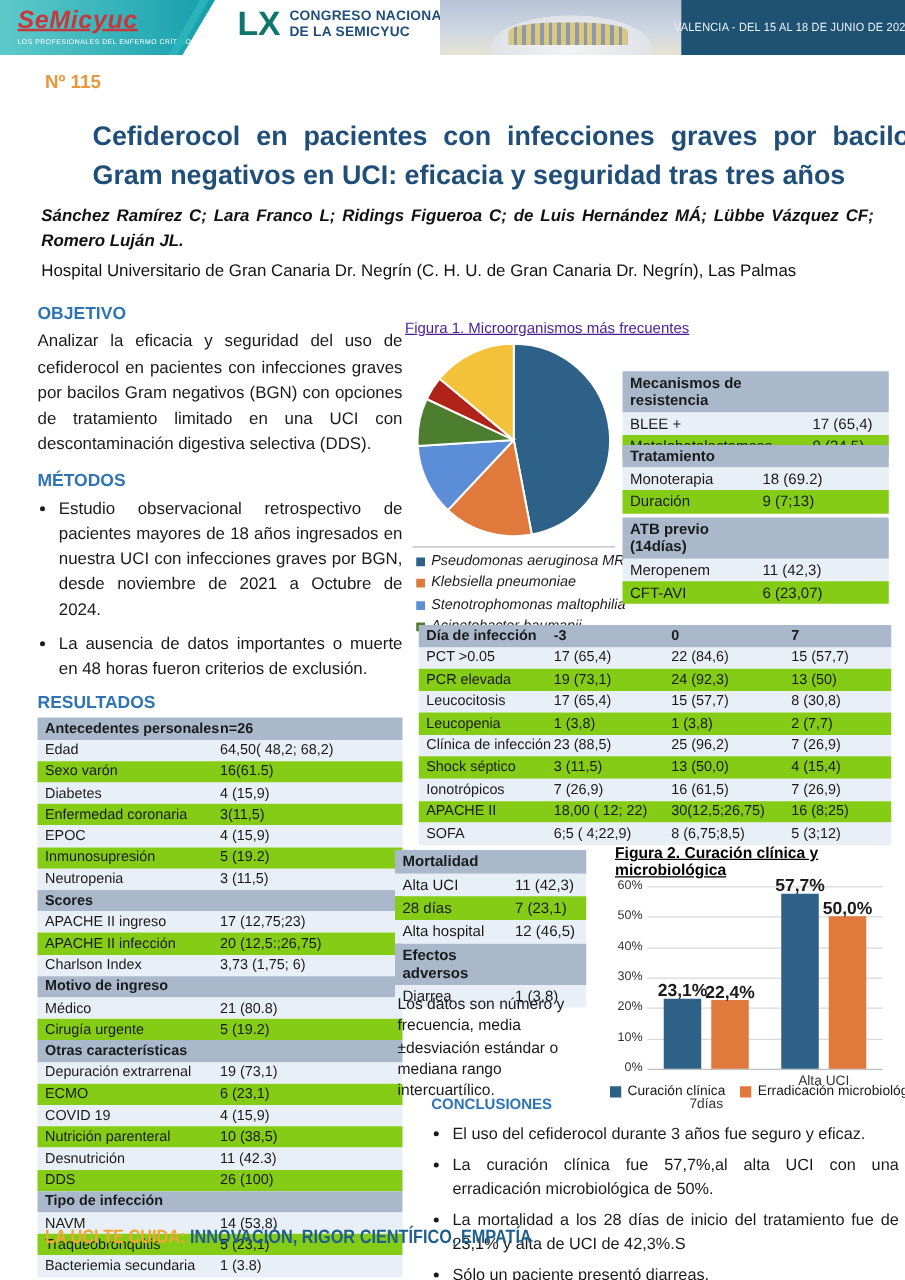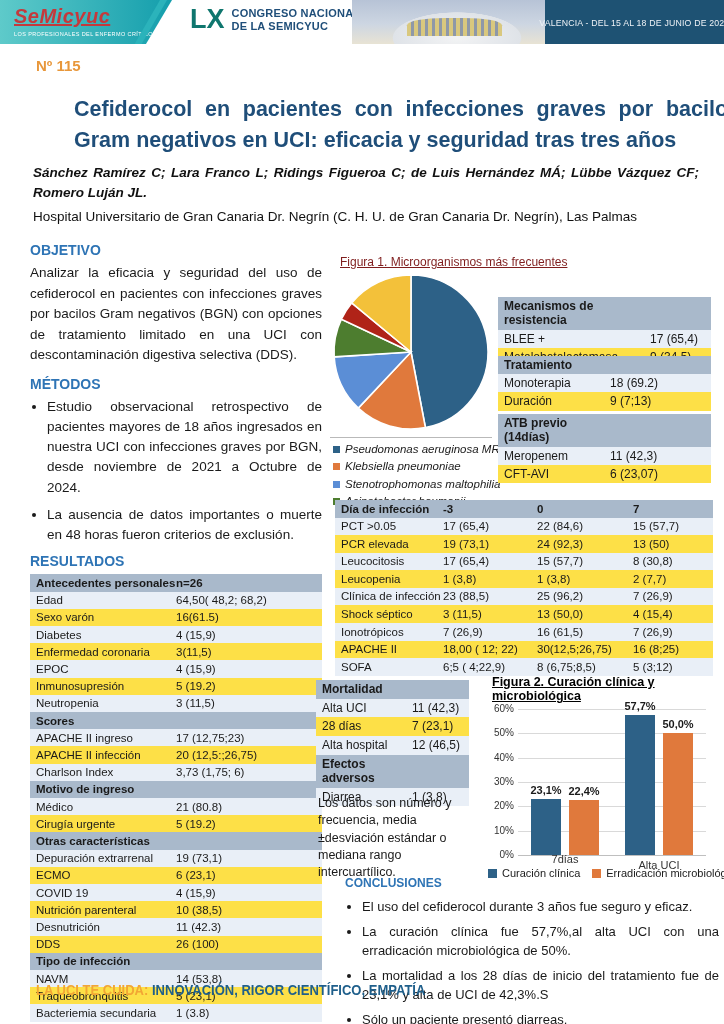--- a/index.html
+++ b/index.html
@@ -42,51 +42,51 @@
   .sec-h{font-size:14px;font-weight:700;color:#2e74b5;margin:0 0 5px 0;}
   .body-p{font-size:13.5px;line-height:1.52;text-align:justify;margin:0 0 10px 0;}
   ul.blts{margin:2px 0 8px 0;padding-left:17px;}
   ul.blts li{font-size:13.5px;line-height:1.5;text-align:justify;margin-bottom:7px;}
   
   .rowtbl{width:100%;}
   .trow{display:grid;grid-template-columns:50% 50%;padding:1px 6px;box-sizing:border-box;
         font-size:11.5px;line-height:1.22;}
   .thead{background:#a9b9cb;font-weight:700;}
   .ra{background:#e9eff7;}
-  .rb{background:#fde047;}
+  .rb{background:#84cc16;}
   .leftcol .trow{padding:1.6px 6px;}
   
   .smalltbl{position:absolute;width:213px;}
   .smalltbl .trow{font-size:12px;padding:1.8px 6px;}
   .tbl-mec .trow{grid-template-columns:146px 1fr;}
   .tbl-trat .trow,.tbl-atb .trow{grid-template-columns:106px 1fr;}
   
   .gridtbl{position:absolute;left:335px;top:500px;width:378px;}
   .grow{display:grid;grid-template-columns:102px 94px 96px 86px;padding:1.6px 6px;
         box-sizing:border-box;font-size:11.5px;line-height:1.25;}
   
   .tbl-mort{position:absolute;left:316px;top:680px;width:153px;}
   .tbl-mort .trow{grid-template-columns:90px 1fr;font-size:12px;padding:2px 6px;}
   .nota{position:absolute;left:318px;top:795px;width:158px;font-size:12.5px;line-height:1.38;}
   
-  .fig1-cap{position:absolute;left:340px;top:255px;font-size:12px;text-decoration:underline;color:#7f1d1d;}
+  .fig1-cap{position:absolute;left:324px;top:255px;font-size:12px;text-decoration:underline;color:#4c1d95;}
   .fig2-cap{position:absolute;left:492px;top:675px;font-size:12.5px;font-weight:700;
             text-decoration:underline;color:#000;}
   .pie-wrap{position:absolute;left:330px;top:271px;width:162px;height:166px;
             border-bottom:1px solid #b9b9b9;}
   .pie-legend{position:absolute;left:333px;top:441px;font-size:11.5px;font-style:italic;line-height:1.5;}
   .pleg-item{display:flex;align-items:center;gap:5px;}
   .pleg-sq{width:7px;height:7px;flex:0 0 auto;}
   
   .barchart{position:absolute;left:488px;top:693px;width:228px;height:186px;}
   .bc-grid{position:absolute;height:1px;background:#d9d9d9;}
   .bc-base{position:absolute;height:1px;background:#bfbfbf;}
   .bc-ytick{position:absolute;font-size:10px;color:#333;text-align:right;width:26px;}
   .bc-bar{position:absolute;}
-  .bc-dlabel{position:absolute;font-size:11px;font-weight:700;color:#1a1a1a;text-align:center;width:46px;}
+  .bc-dlabel{position:absolute;font-size:14px;font-weight:700;color:#1a1a1a;text-align:center;width:46px;}
   .bc-xlabel{position:absolute;font-size:11px;color:#333;text-align:center;width:80px;}
   .bc-legend{position:absolute;left:0;bottom:0;display:flex;gap:12px;font-size:11px;
              align-items:center;white-space:nowrap;}
   .bc-legend .pleg-sq{width:9px;height:9px;}
   
   .concl{position:absolute;left:345px;top:876px;width:374px;}
   .concl .sec-h{font-size:12px;margin-bottom:7px;}
   .concl ul.blts li{font-size:13px;margin-bottom:5px;}
   
   .footer{position:absolute;left:36px;top:981px;font-size:15.5px;font-weight:700;
@@ -422,21 +422,21 @@
       <div class="bc-grid" style="left: 30px; width: 188px; top: 64.6667px;"></div>
       <div class="bc-ytick" style="left: 0px; top: 58.6667px;">40%</div>
       <div class="bc-grid" style="left: 30px; width: 188px; top: 40.3333px;"></div>
       <div class="bc-ytick" style="left: 0px; top: 34.3333px;">50%</div>
       <div class="bc-grid" style="left: 30px; width: 188px; top: 16px;"></div>
       <div class="bc-ytick" style="left: 0px; top: 10px;">60%</div>
       <div class="bc-bar" style="left: 43px; top: 105.79px; width: 30px; height: 56.21px; background: rgb(45, 97, 135);"></div>
       <div class="bc-dlabel" style="left: 35px; top: 90.79px;">23,1%</div>
       <div class="bc-bar" style="left: 81px; top: 107.493px; width: 30px; height: 54.5067px; background: rgb(224, 121, 60);"></div>
       <div class="bc-dlabel" style="left: 73px; top: 92.4933px;">22,4%</div>
-      <div class="bc-xlabel" style="left: 37px; top: 160px;">7días</div>
+      <div class="bc-xlabel" style="left: 37px; top: 184px;">7días</div>
       <div class="bc-bar" style="left: 137px; top: 21.5967px; width: 30px; height: 140.403px; background: rgb(45, 97, 135);"></div>
       <div class="bc-dlabel" style="left: 129px; top: 6.59667px;">57,7%</div>
       <div class="bc-bar" style="left: 175px; top: 40.3333px; width: 30px; height: 121.667px; background: rgb(224, 121, 60);"></div>
       <div class="bc-dlabel" style="left: 167px; top: 25.3333px;">50,0%</div>
       <div class="bc-xlabel" style="left: 131px; top: 166px;">Alta UCI</div>
       <div class="bc-legend">
         <span class="pleg-item">
           <span class="pleg-sq" style="background: rgb(45, 97, 135);"></span>
           <span>Curación clínica</span>
         </span>

